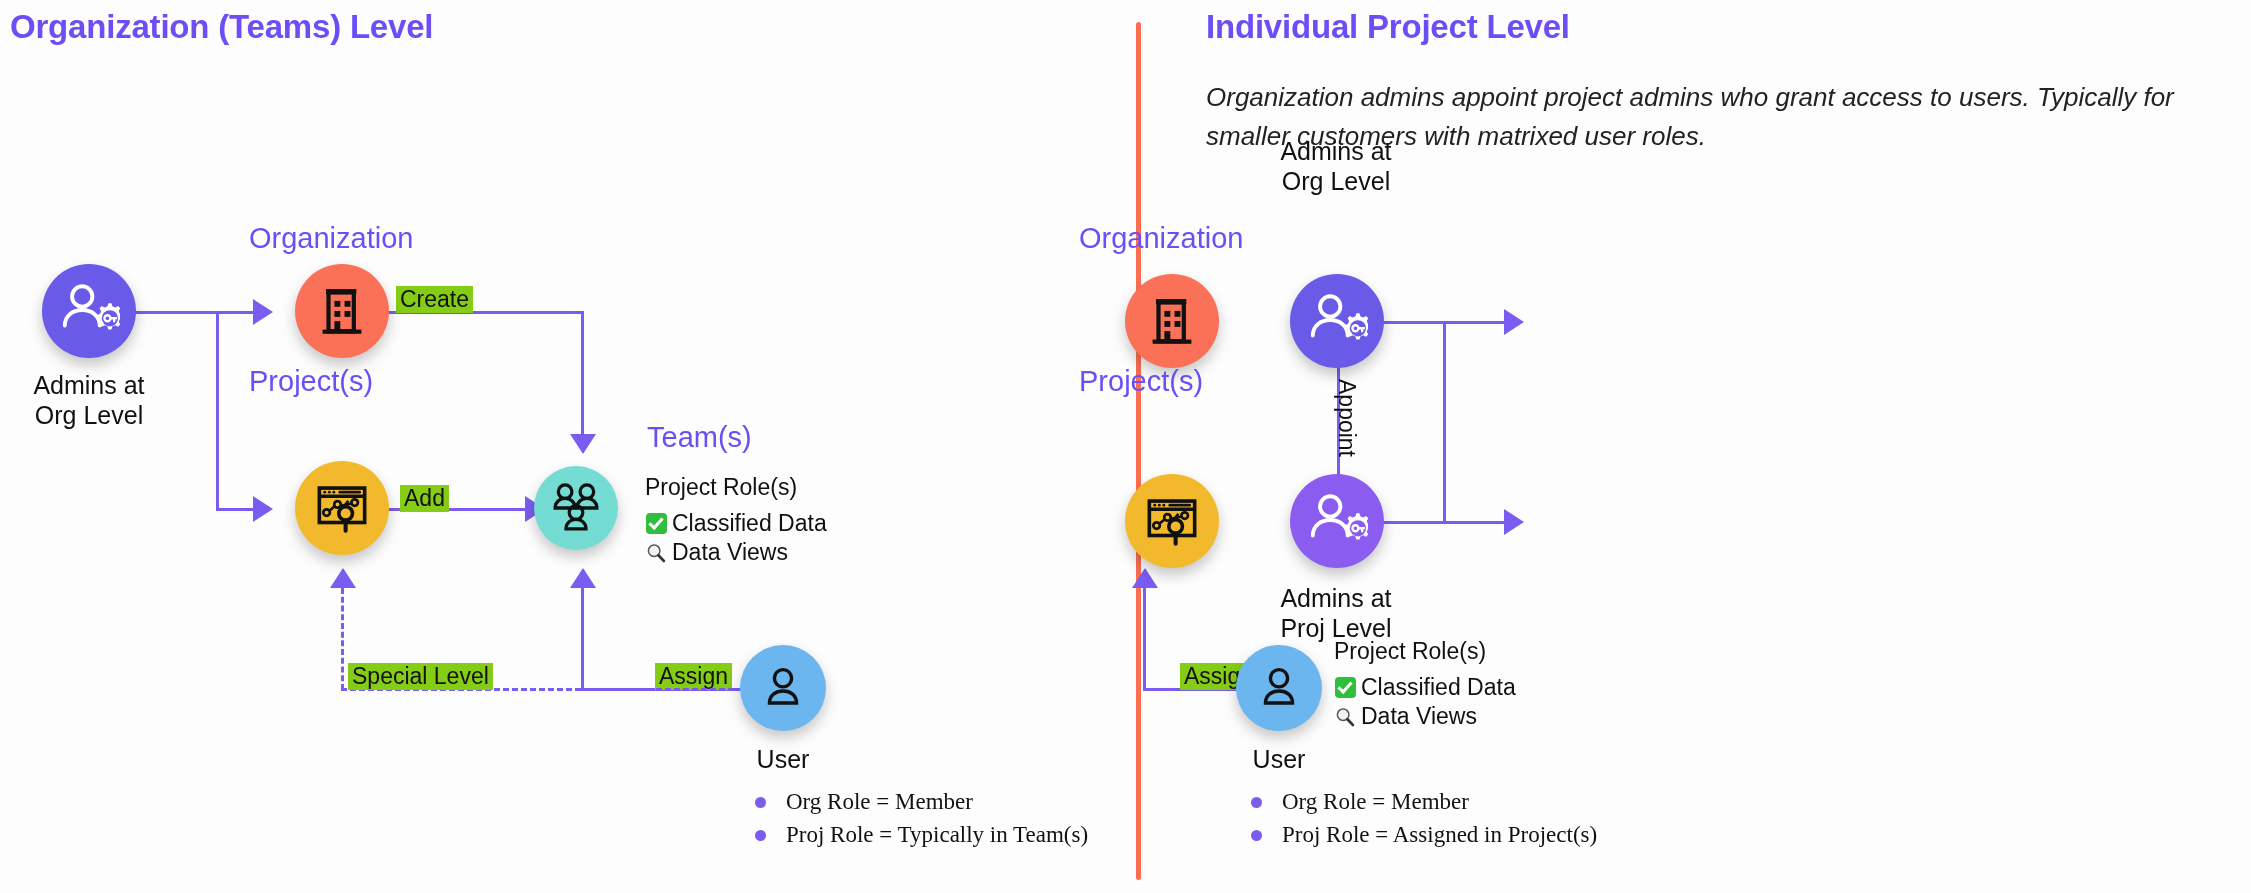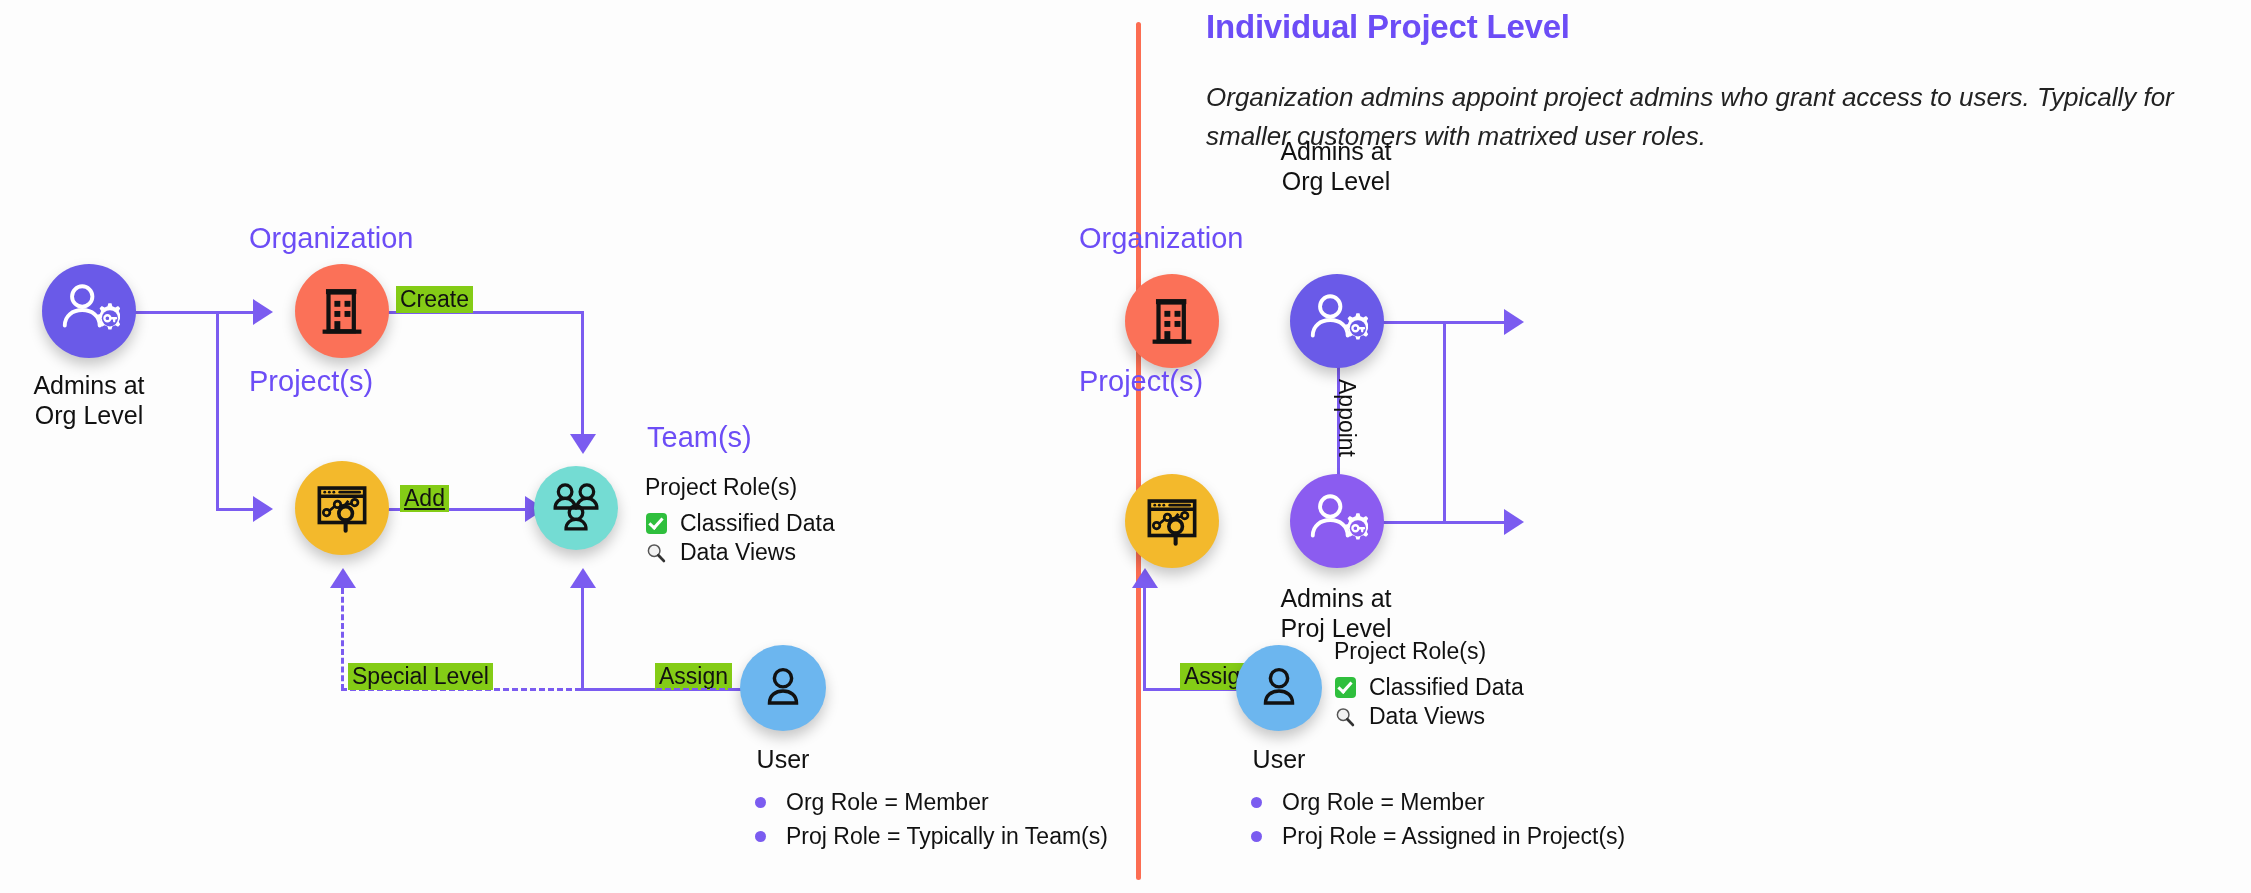--- a/index.html
+++ b/index.html
@@ -126,21 +126,21 @@
   
   .roles { position: absolute; }
   .roles-title {
     font-size: 23px;
     color: #111111;
     margin-bottom: 9px;
   }
   .role-row {
     display: flex;
     align-items: center;
-    gap: 13px;
+    gap: 5px;
     font-size: 23px;
     color: #111111;
     margin-top: 2px;
     white-space: nowrap;
   }
   .role-ico {
     width: 22px; height: 22px;
     flex: 0 0 22px;
     display: flex; align-items: center; justify-content: center;
   }
@@ -163,54 +163,56 @@
 
   .bullets { position: absolute; }
   .bullet-row {
     display: flex;
     align-items: center;
     gap: 20px;
     font-size: 23px;
     color: #111111;
     margin-top: 7px;
     white-space: nowrap;
+    font-family: Liberation Serif, serif;
   }
   .bullet-dot {
     width: 11px; height: 11px;
     border-radius: 50%;
     background: #7b5cf0;
     flex: 0 0 11px;
   }
 </style>
 </head>
 <body>
 
 <div id="page">
 
   <div class="divider"></div>
 
   <div class="panel" id="panel-left">
 
+    <div class="panel-title" style="left:10px; top:8px;">Organization (Teams) Level</div>
 
 
     <div class="ln ln-h" style="left:114px; top:311px; width:140px;"></div>
     <div class="arrow arrow-r" style="left:253px; top:299px;"></div>
 
     <div class="ln ln-v" style="left:216px; top:311px; height:200px;"></div>
     <div class="ln ln-h" style="left:216px; top:508px; width:38px;"></div>
     <div class="arrow arrow-r" style="left:253px; top:496px;"></div>
 
     <div class="ln ln-h" style="left:388px; top:311px; width:196px;"></div>
     <div class="ln ln-v" style="left:581px; top:311px; height:125px;"></div>
     <div class="arrow arrow-d" style="left:570px; top:434px;"></div>
     <div class="edge-label" style="left:396px; top:286px;">Create</div>
 
     <div class="ln ln-h" style="left:388px; top:508px; width:140px;"></div>
     <div class="arrow arrow-r" style="left:525px; top:496px;"></div>
-    <div class="edge-label" style="left:400px; top:485px;text-decoration:underline;">Add</div>
+    <div class="edge-label" style="left:400px; top:485px;">Add</div>
 
     <div class="ln ln-h" style="left:581px; top:688px; width:160px;"></div>
     <div class="ln ln-v" style="left:581px; top:588px; height:102px;"></div>
     <div class="arrow arrow-u" style="left:570px; top:568px;"></div>
     <div class="edge-label" style="left:655px; top:663px;">Assign</div>
 
     <div class="ln-dash-h" style="left:341px; top:688px; width:420px;"></div>
     <div class="ln-dash-v" style="left:341px; top:588px; height:102px;"></div>
     <div class="arrow arrow-u" style="left:330px; top:568px;"></div>
     <div class="edge-label" style="left:348px; top:663px;">Special Level</div>

